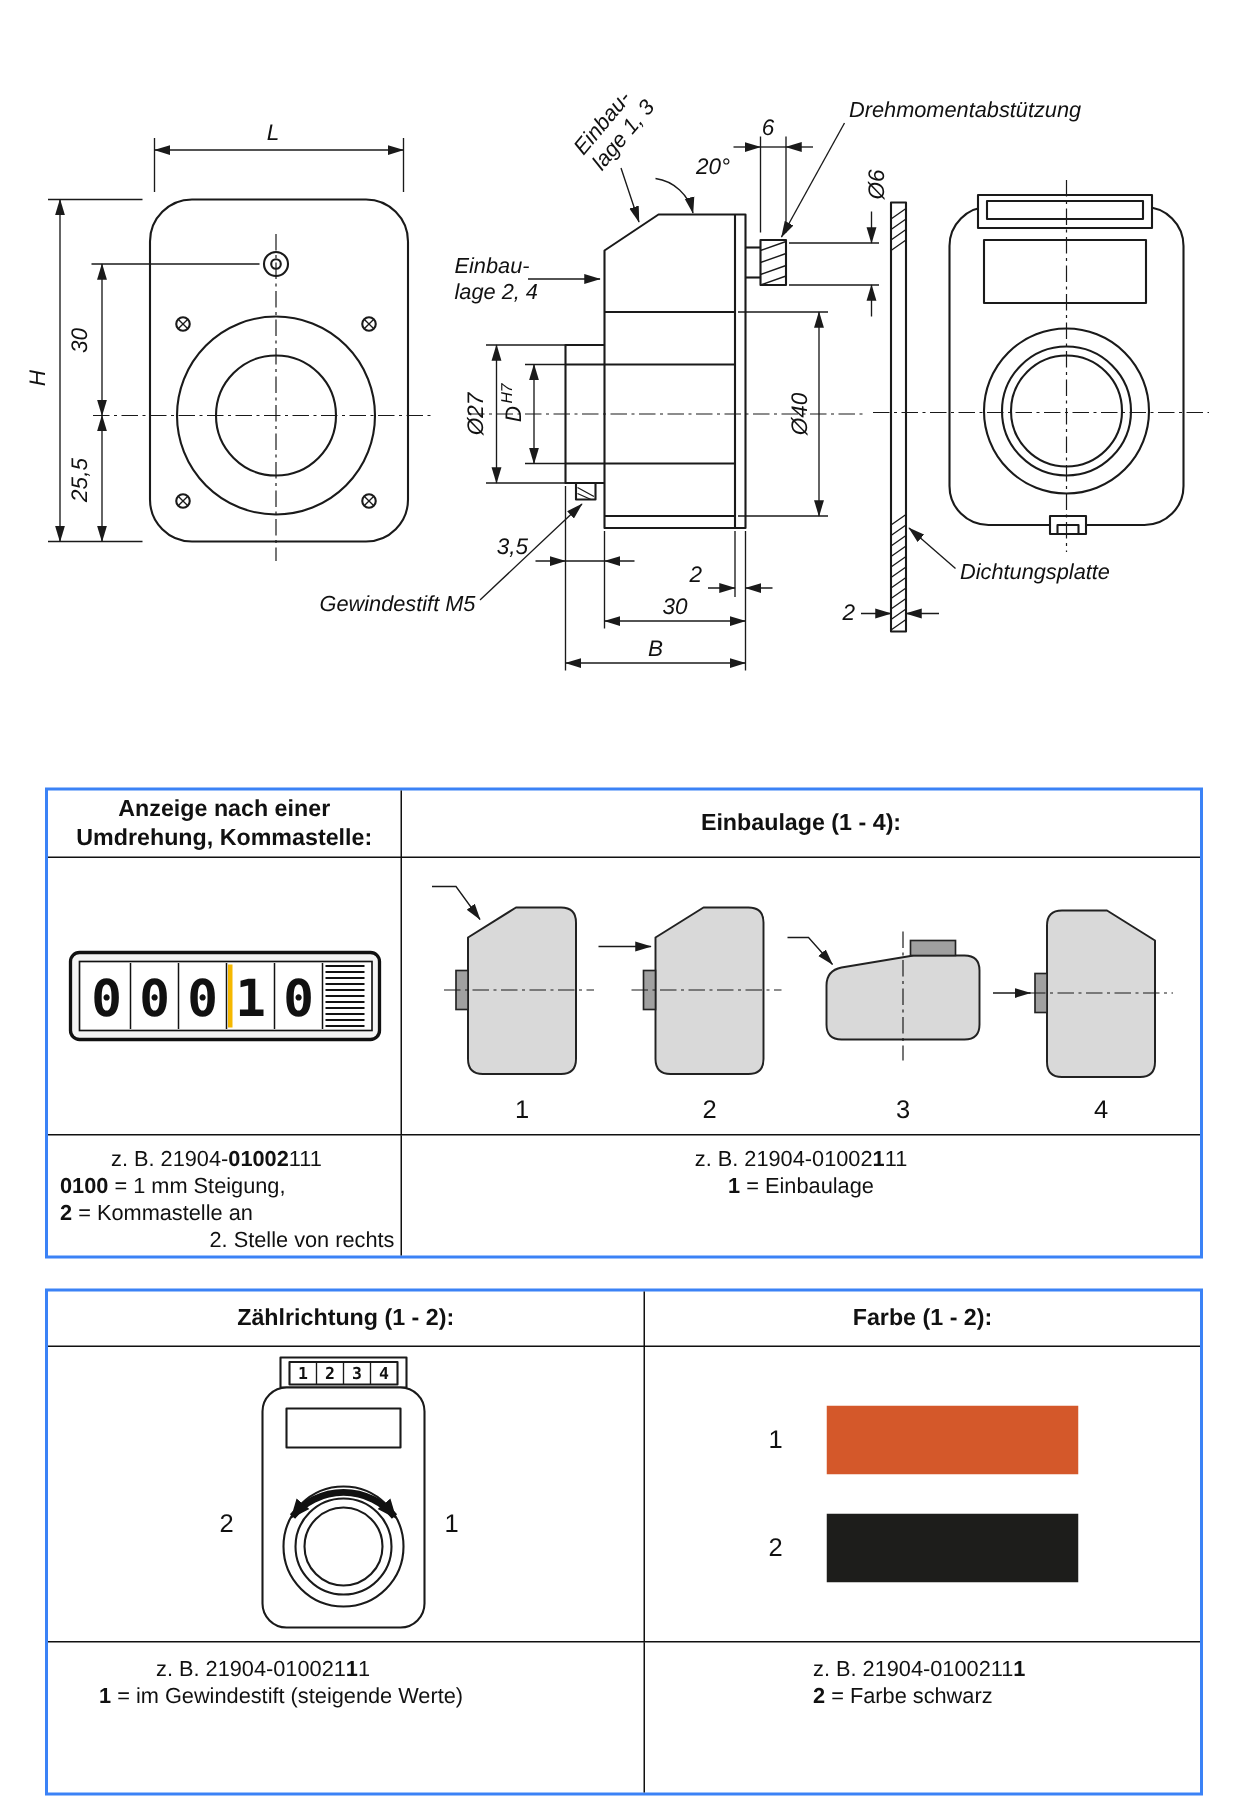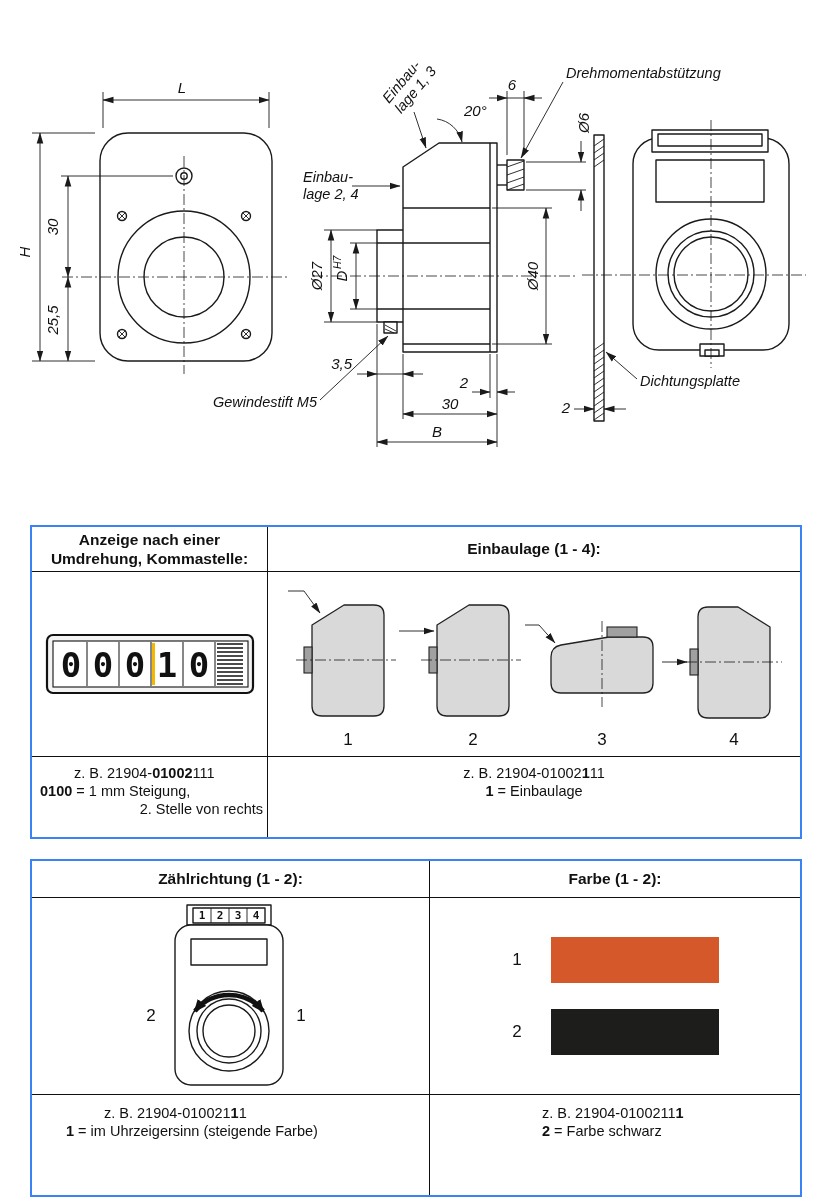--- a/index.html
+++ b/index.html
@@ -295,20 +295,21 @@
       <text class="num" x="74" y="172" text-anchor="middle">1</text>
       <text class="num" x="199" y="172" text-anchor="middle">2</text>
       <text class="num" x="328" y="172" text-anchor="middle">3</text>
       <text class="num" x="460" y="172" text-anchor="middle">4</text>
     </svg>
   </div>
 
   <div class="cell ft col-l pad-l">
     <div class="ind34"><span>z. B. 21904-</span><b>01002</b><span>111</span></div>
     <div><b>0100</b><span> = 1 mm Steigung,</span></div>
+    <div><b>2</b><span> = Kommastelle an</span></div>
     <div class="ind22"><span>2. Stelle von rechts</span></div>
   </div>
   <div class="cell ft center">
     <div><span>z. B. 21904-01002</span><b>1</b><span>11</span></div>
     <div><b>1</b><span> = Einbaulage</span></div>
   </div>
 </div>
 
 <div class="tbl t2">
   <div class="cell hdr col-l">Zählrichtung (1 - 2):</div>
@@ -355,19 +356,19 @@
         <span class="swnum">2</span>
         <svg width="168" height="46">
             <rect x="0" y="0" width="168" height="46" fill="#1d1d1b"></rect>
           </svg>
       </div>
     </div>
   </div>
 
   <div class="cell ft col-l left-block">
     <div class="code-ind"><span>z. B. 21904-010021</span><b>1</b><span>1</span></div>
-    <div><b>1</b><span> = im Uhrzeigersinn (steigende Farbe)</span></div>
+    <div><b>1</b><span> = im Gewindestift (steigende Werte)</span></div>
   </div>
   <div class="cell ft right-block">
     <div><span>z. B. 21904-0100211</span><b>1</b><span></span></div>
     <div><b>2</b><span> = Farbe schwarz</span></div>
   </div>
 </div>
 
 </body></html>

